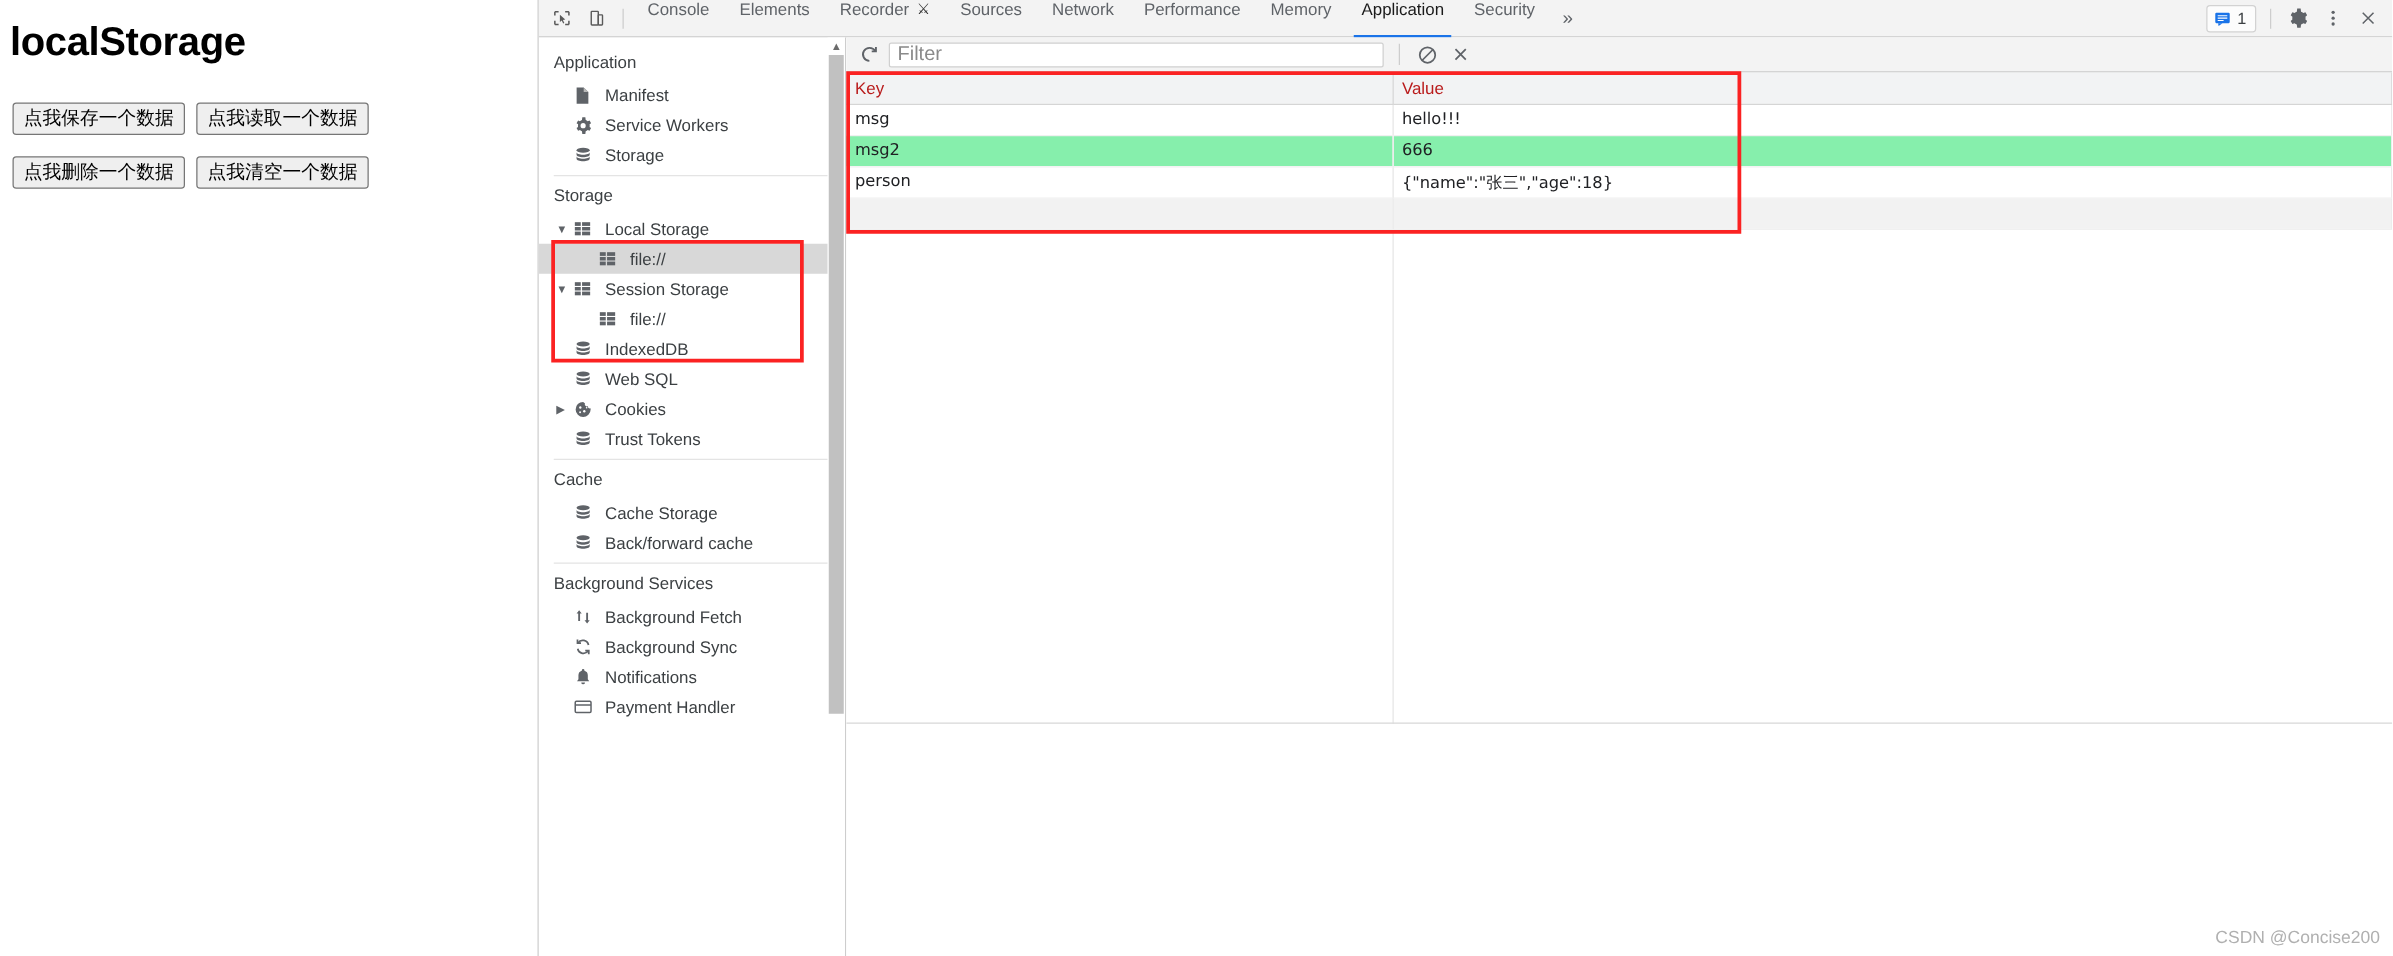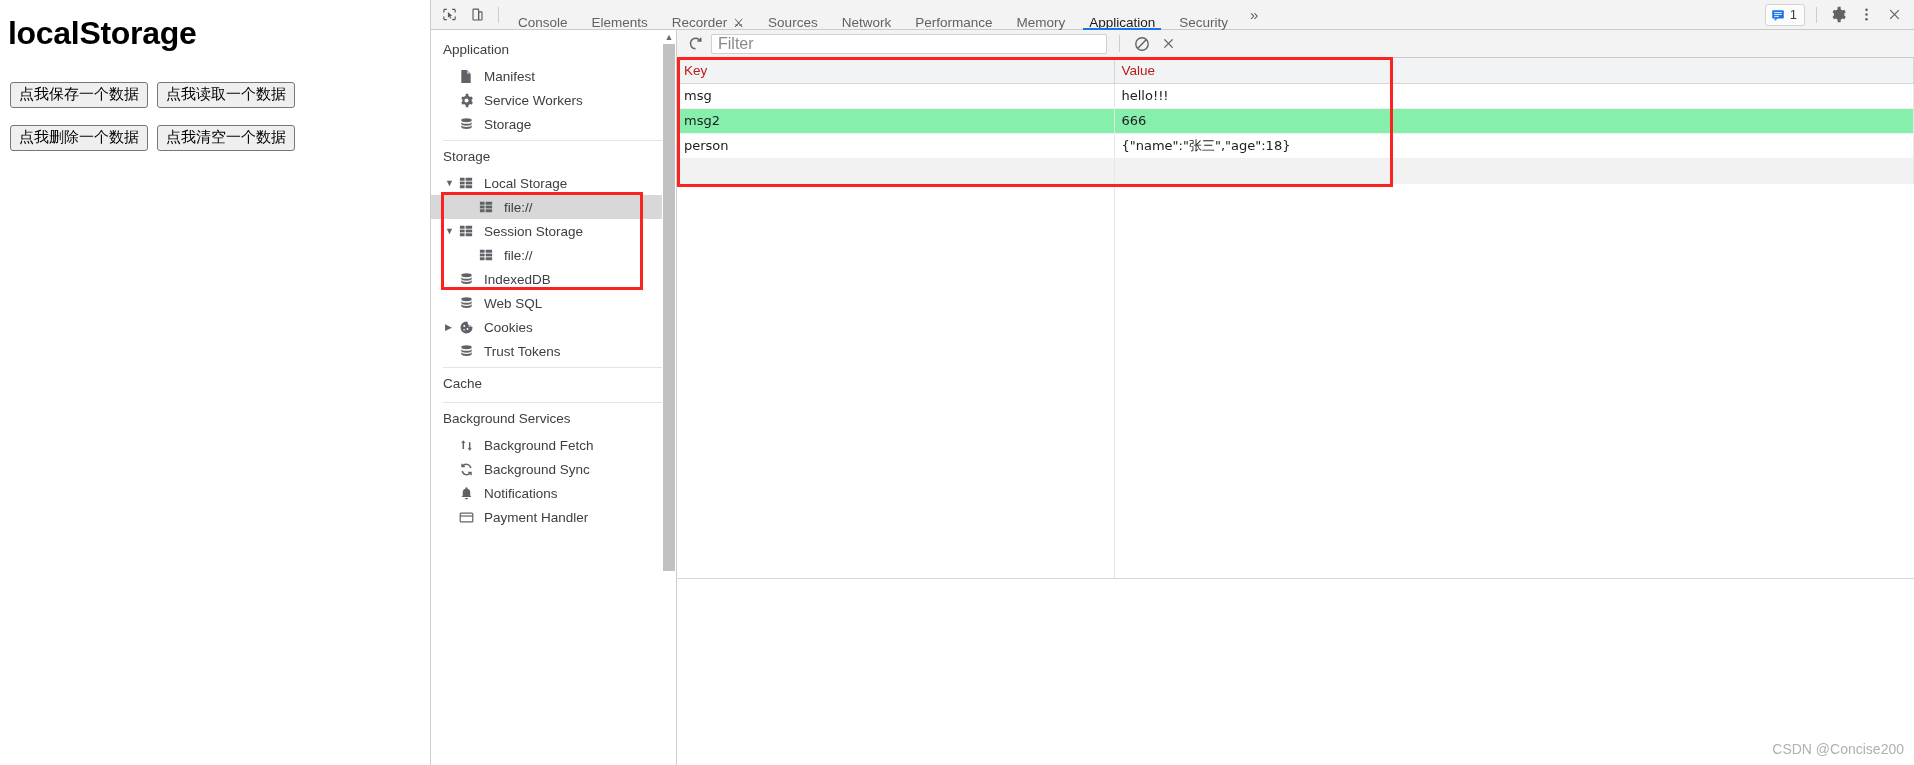--- a/index.html
+++ b/index.html
@@ -66,21 +66,21 @@
     width: 28px; height: 26px;
     display: flex; align-items: center; justify-content: center;
     cursor: pointer; color: #5a5a5a;
   }
   .tb-sep {
     width: 1px; height: 16px; background: #cdcdcd; margin: 0 7px;
   }
   .dt-tab {
     height: 30px;
     padding: 0 12px;
-    display: flex; align-items: flex-end;
+    display: flex; align-items: flex-start;
     font-size: 13.5px; color: #5f6368;
     cursor: pointer; white-space: nowrap;
     position: relative;
   }
   .dt-tab.active { color: #1a1a1a; }
   .dt-tab.active::after {
     content: ""; position: absolute; left: 6px; right: 6px; bottom: 0;
     height: 2px; background: #1a73e8;
   }
   .dt-tab .flask { margin-left: 6px; font-size: 12px; color:#3a3a3a; }
@@ -461,20 +461,40 @@
                 <path d="M2.4 5.2v2.1c0 1.16 2.5 2.1 5.6 2.1s5.6-.94 5.6-2.1V5.2c0 1.16-2.5 2.1-5.6 2.1S2.4 6.36 2.4 5.2z"></path>
                 <path d="M2.4 8.6v2.1c0 1.16 2.5 2.1 5.6 2.1s5.6-.94 5.6-2.1V8.6c0 1.16-2.5 2.1-5.6 2.1S2.4 9.76 2.4 8.6z"></path>
               </svg>
             </span>
             <span>Trust Tokens</span>
           </div>
 
           <div class="side-sep"></div>
 
           <div class="side-group-title">Cache</div>
+          <div class="side-item indent1">
+            <span class="ic">
+              <svg width="15" height="15" viewBox="0 0 16 16" fill="#5f6368">
+                <ellipse cx="8" cy="3.4" rx="5.6" ry="2.1"></ellipse>
+                <path d="M2.4 5.2v2.1c0 1.16 2.5 2.1 5.6 2.1s5.6-.94 5.6-2.1V5.2c0 1.16-2.5 2.1-5.6 2.1S2.4 6.36 2.4 5.2z"></path>
+                <path d="M2.4 8.6v2.1c0 1.16 2.5 2.1 5.6 2.1s5.6-.94 5.6-2.1V8.6c0 1.16-2.5 2.1-5.6 2.1S2.4 9.76 2.4 8.6z"></path>
+              </svg>
+            </span>
+            <span>Cache Storage</span>
+          </div>
+          <div class="side-item indent1">
+            <span class="ic">
+              <svg width="15" height="15" viewBox="0 0 16 16" fill="#5f6368">
+                <ellipse cx="8" cy="3.4" rx="5.6" ry="2.1"></ellipse>
+                <path d="M2.4 5.2v2.1c0 1.16 2.5 2.1 5.6 2.1s5.6-.94 5.6-2.1V5.2c0 1.16-2.5 2.1-5.6 2.1S2.4 6.36 2.4 5.2z"></path>
+                <path d="M2.4 8.6v2.1c0 1.16 2.5 2.1 5.6 2.1s5.6-.94 5.6-2.1V8.6c0 1.16-2.5 2.1-5.6 2.1S2.4 9.76 2.4 8.6z"></path>
+              </svg>
+            </span>
+            <span>Back/forward cache</span>
+          </div>
 
           <div class="side-sep"></div>
 
           <div class="side-group-title">Background Services</div>
           <div class="side-item indent1">
             <span class="ic">
               <svg width="15" height="15" viewBox="0 0 16 16" fill="#5f6368">
                 <path d="M4.6 2.4l2.2 2.8H5.4v6.4H3.8V5.2H2.4z"></path>
                 <path d="M11.4 13.6l2.2-2.8h-1.4V4.4h-1.6v6.4H9.2z"></path>
               </svg>

